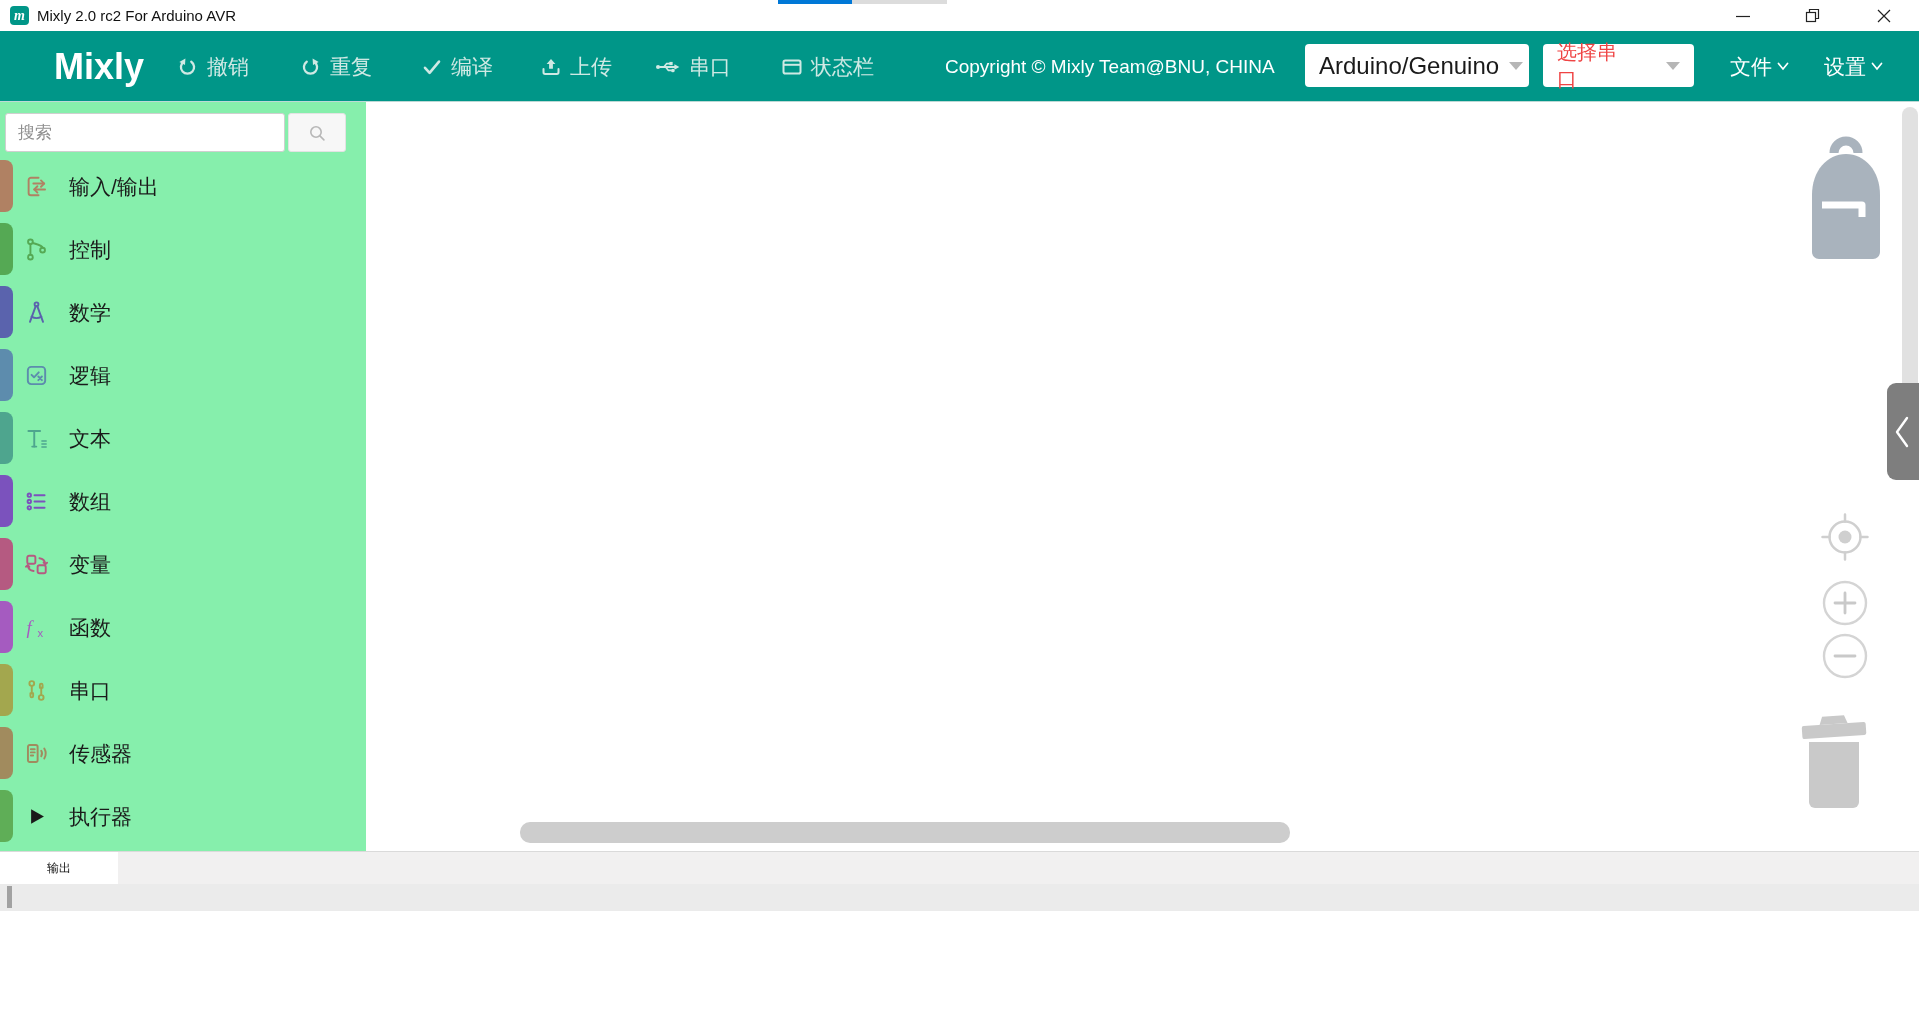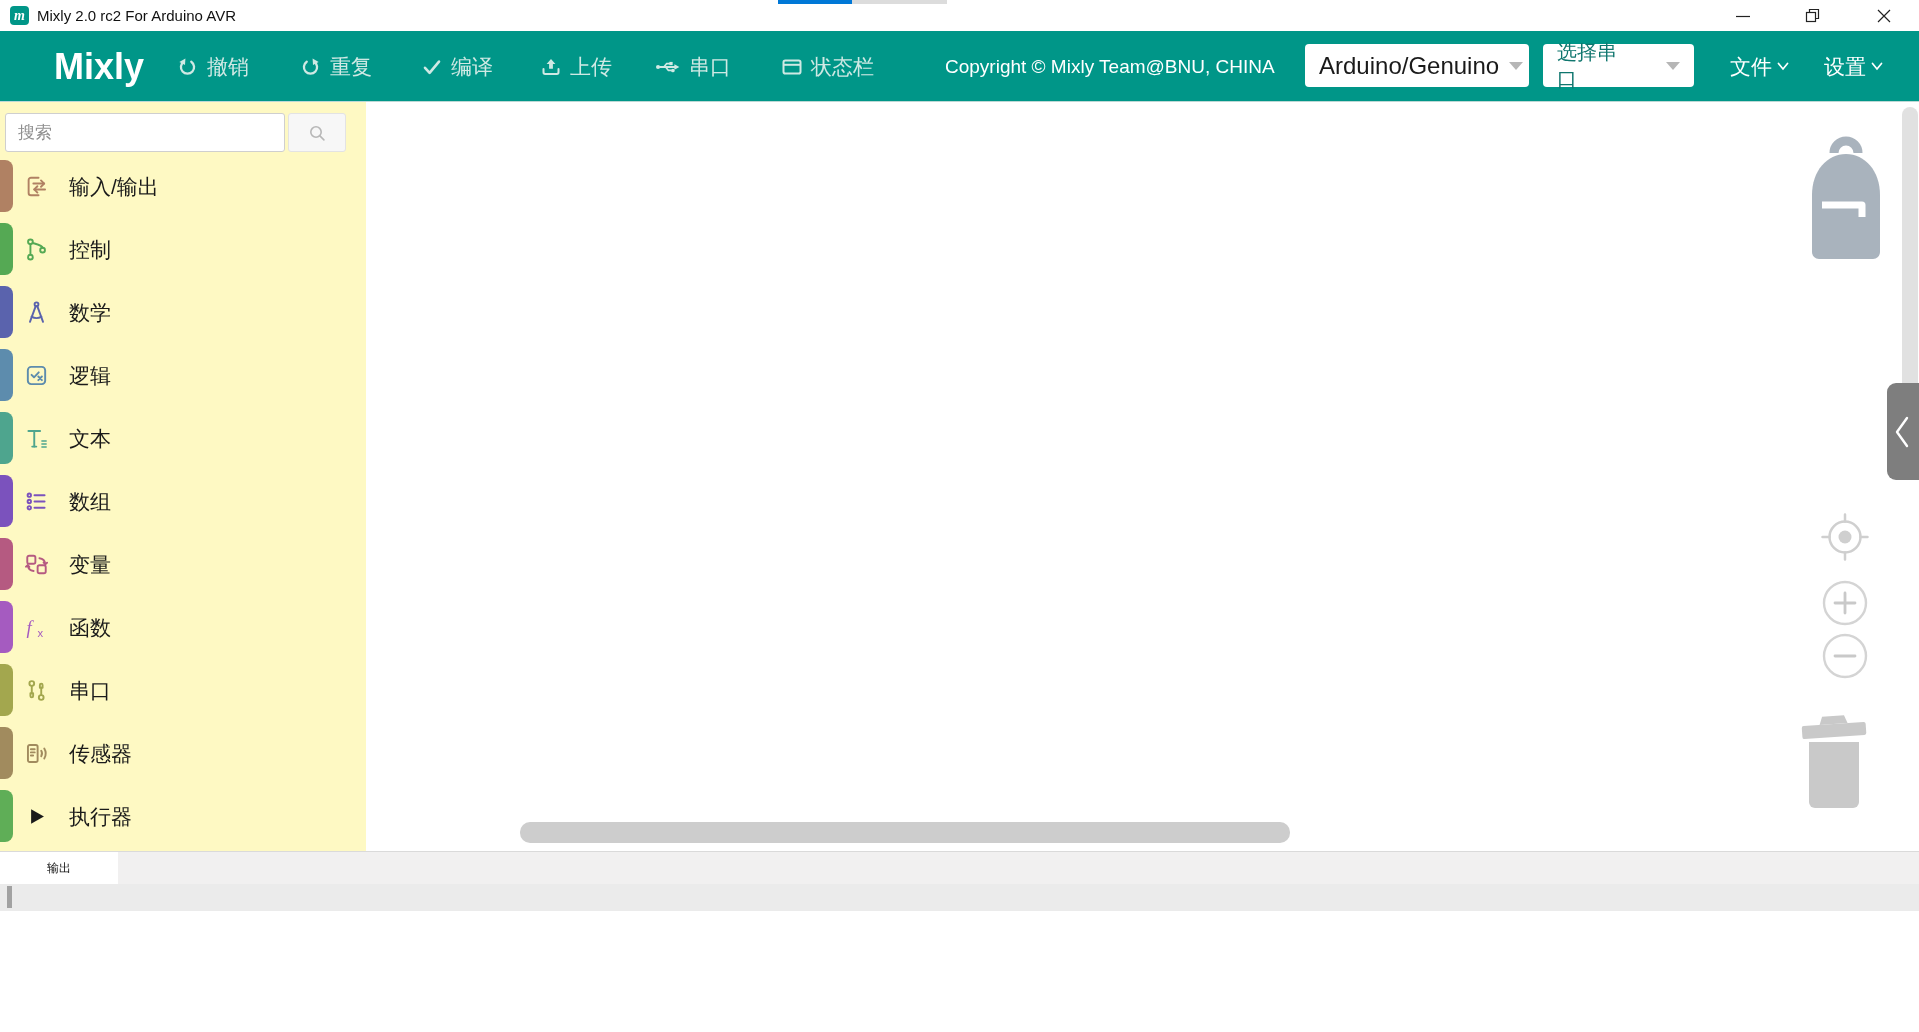--- a/index.html
+++ b/index.html
@@ -28,29 +28,29 @@
   .tb-btn { position:absolute; top:0; height:71px; display:flex; align-items:center; gap:8px;
             color:#cfe9e4; font-size:21px; cursor:default; }
   .tb-btn svg { display:block; }
   .tb-undo { left:176px; } .tb-redo { left:299px; } .tb-compile { left:421px; }
   .tb-upload { left:540px; } .tb-serial { left:655px; } .tb-statusbar { left:781px; }
   .tb-copyright { position:absolute; left:945px; top:0; height:71px; line-height:71px;
                   color:#ffffff; font-size:19px; }
   .tb-select { position:absolute; top:13px; height:43px; background:#fff; border-radius:4px;
                display:flex; align-items:center; justify-content:space-between; padding:0 14px; }
   .tb-board { left:1305px; width:224px; font-size:24px; color:#1a1a1a; }
-  .tb-port  { left:1543px; width:151px; font-size:20px; color:#0f766e;gap:32px; }
+  .tb-port  { left:1543px; width:151px; font-size:20px; color:#ef4444;gap:32px; }
   .dd-caret { width:0; height:0; border-left:7px solid transparent; border-right:7px solid transparent;
               border-top:8px solid #b6b6b6; margin-left:10px; }
   .tb-menu { position:absolute; top:0; height:71px; display:flex; align-items:center; gap:5px;
              color:#fff; font-size:21px; }
   .tb-file { left:1730px; } .tb-settings { left:1824px; }
 
   
-  .sidebar { position:absolute; left:0; top:102px; width:430px; height:749px; background:#fef9c3; overflow:hidden;padding-left:36px; }
+  .sidebar { position:absolute; left:0; top:102px; width:430px; height:749px; background:#86efac; overflow:hidden;padding-left:36px; }
   .search-input { position:absolute; left:5px; top:11px; width:280px; height:39px; background:#fff;
                   border:1px solid #cfcfcf; border-radius:3px; padding:0 12px; font-size:17px; color:#333;
                   font-family:inherit; outline:none; }
   .search-input::placeholder { color:#8f8f8f; }
   .search-btn { position:absolute; left:288px; top:11px; width:58px; height:39px; background:#f7f7f7;
                 border:1px solid #e3e3e3; border-radius:3px; display:flex; align-items:center; justify-content:center; }
   .side-scroll-track { position:absolute; right:0; top:0; width:16px; height:749px; background:#e0e0e0; }
   .side-scroll-thumb { position:absolute; right:1px; top:8px; width:14px; height:162px; background:#b9b9b9; border-radius:7px; }
   .cat-list { position:absolute; left:0; top:53px; width:350px; }
   .cat-row { position:relative; height:63px; display:flex; align-items:center; }

